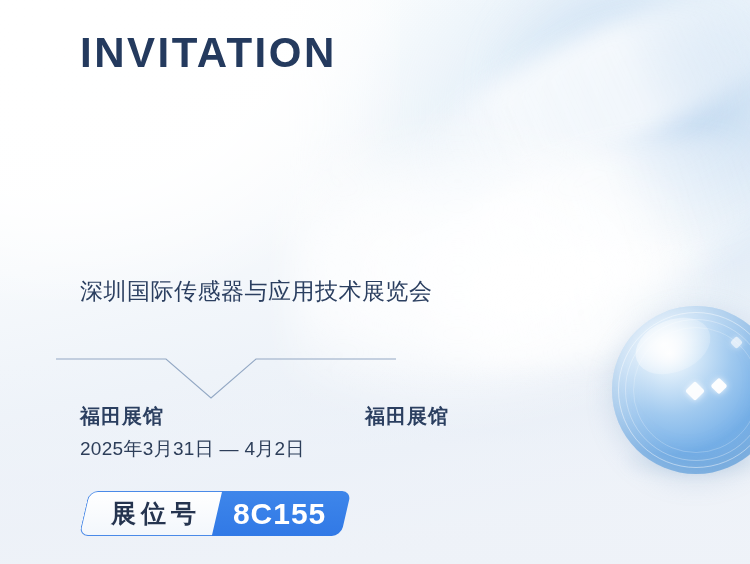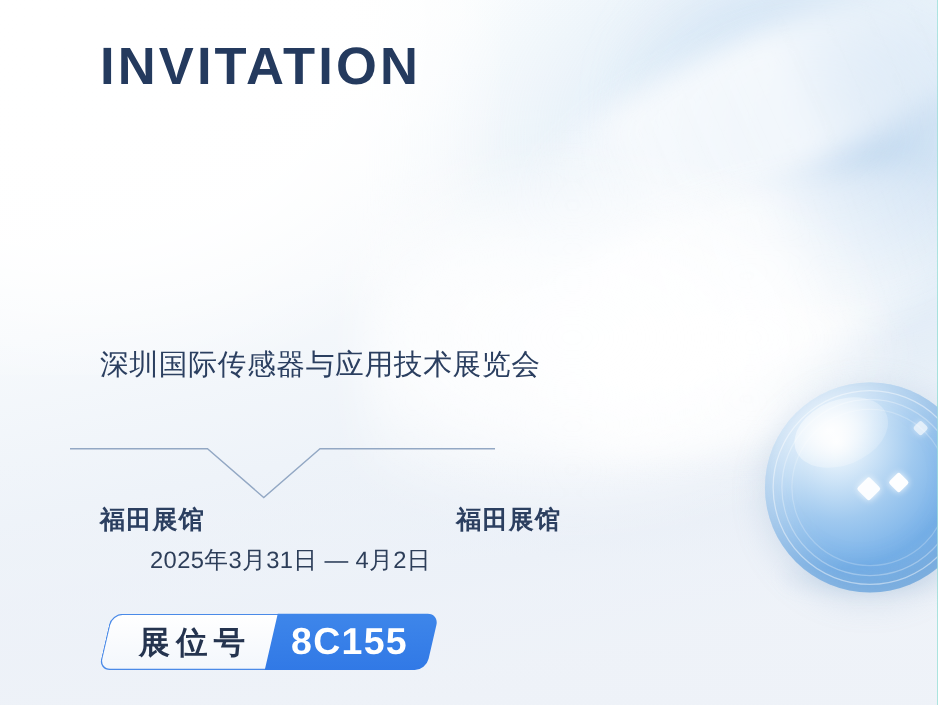--- a/index.html
+++ b/index.html
@@ -244,21 +244,20 @@
     white-space: nowrap;
   }
   .info-value {
     margin-top: 8px;
     font-size: 19px;
     font-weight: 400;
     color: #2d3e59;
     letter-spacing: 0.3px;
     line-height: 1.25;
     white-space: nowrap;
-    margin-left: 40px;
   }
 
   
   .booth-badge {
     position: absolute;
     left: 84px;
     top: 491px;
     height: 45px;
     display: flex;
     align-items: stretch;

